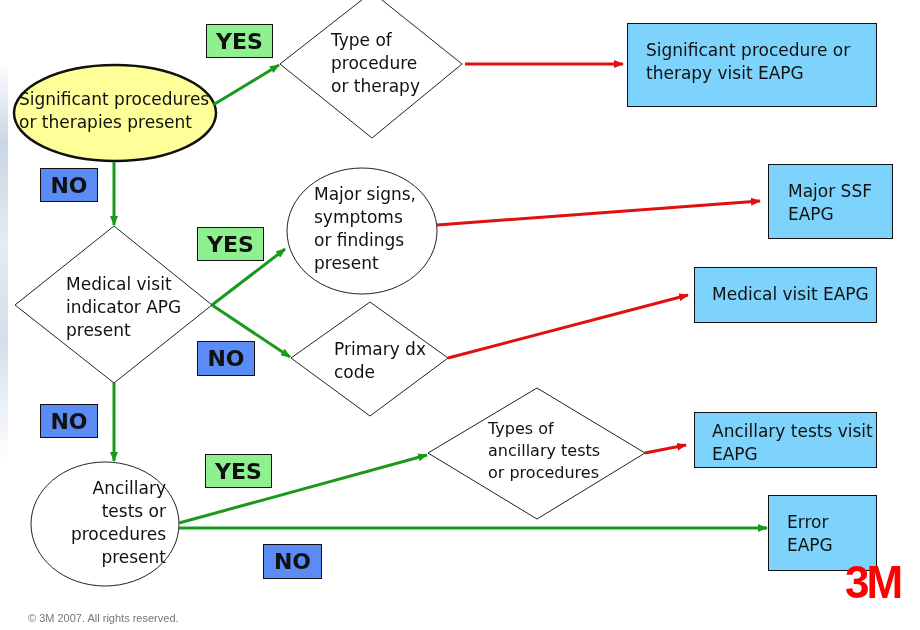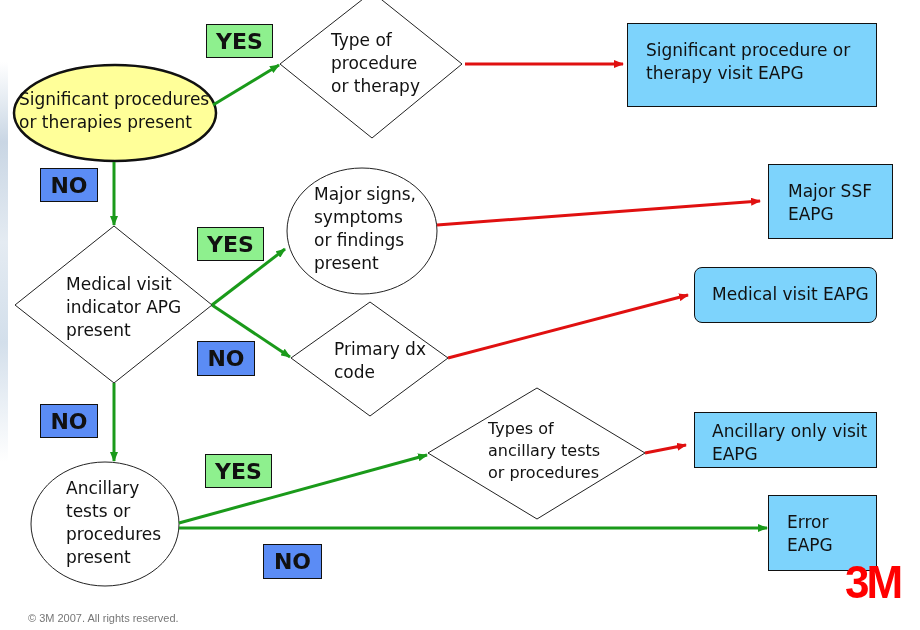--- a/index.html
+++ b/index.html
@@ -60,38 +60,38 @@
 </div>
 <div class="node" style="left:66px; top:273px; width:125px;">
   <span>Medical visit indicator APG present</span>
 </div>
 <div class="node" style="left:314px; top:183px; width:110px;">
   <span>Major signs, symptoms or findings present</span>
 </div>
 <div class="node" style="left:334px; top:338px; width:100px;">
   <span>Primary dx code</span>
 </div>
-<div class="node" style="left:66px; top:477px; width:100px;">
+<div class="node" style="left:66px; top:477px; width:100px;text-align:right;">
   <span>Ancillary tests or procedures present</span>
 </div>
 <div class="node" style="left:488px; top:418px; width:115px; font-size:16px; line-height:22px;">
   <span>Types of ancillary tests or procedures</span>
 </div>
 
 <div class="result" style="left:627px; top:23px; width:250px; height:84px; padding:15px 0 0 18px;">
   <span>Significant procedure or therapy visit EAPG</span>
 </div>
 <div class="result" style="left:768px; top:164px; width:125px; height:75px; padding:15px 0 0 19px;">
   <span>Major SSF EAPG</span>
 </div>
-<div class="result" style="left:694px; top:267px; width:183px; height:56px; padding:15px 0 0 17px;border-radius:8px;">
+<div class="result" style="left:694px; top:267px; width:183px; height:56px; padding:15px 0 0 17px;">
   <span>Medical visit EAPG</span>
 </div>
 <div class="result" style="left:694px; top:412px; width:183px; height:56px; padding:7px 0 0 17px;">
-  <span>Ancillary only visit EAPG</span>
+  <span>Ancillary tests visit EAPG</span>
 </div>
 <div class="result" style="left:768px; top:495px; width:109px; height:76px; padding:15px 0 0 18px;">
   <span>Error EAPG</span>
 </div>
 
 <div class="label-box yes" style="left:206px; top:24px; width:65px; height:32px;">YES</div>
 <div class="label-box no" style="left:40px; top:168px; width:56px; height:32px;">NO</div>
 <div class="label-box yes" style="left:197px; top:227px; width:65px; height:32px;">YES</div>
 <div class="label-box no" style="left:197px; top:341px; width:56px; height:33px;">NO</div>
 <div class="label-box no" style="left:40px; top:404px; width:56px; height:32px;">NO</div>

